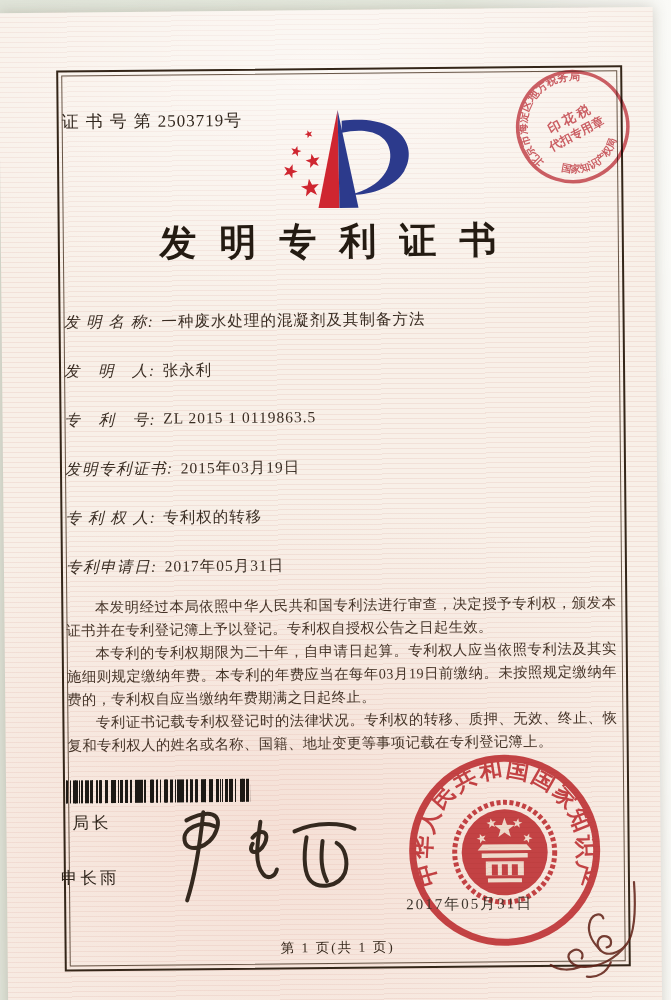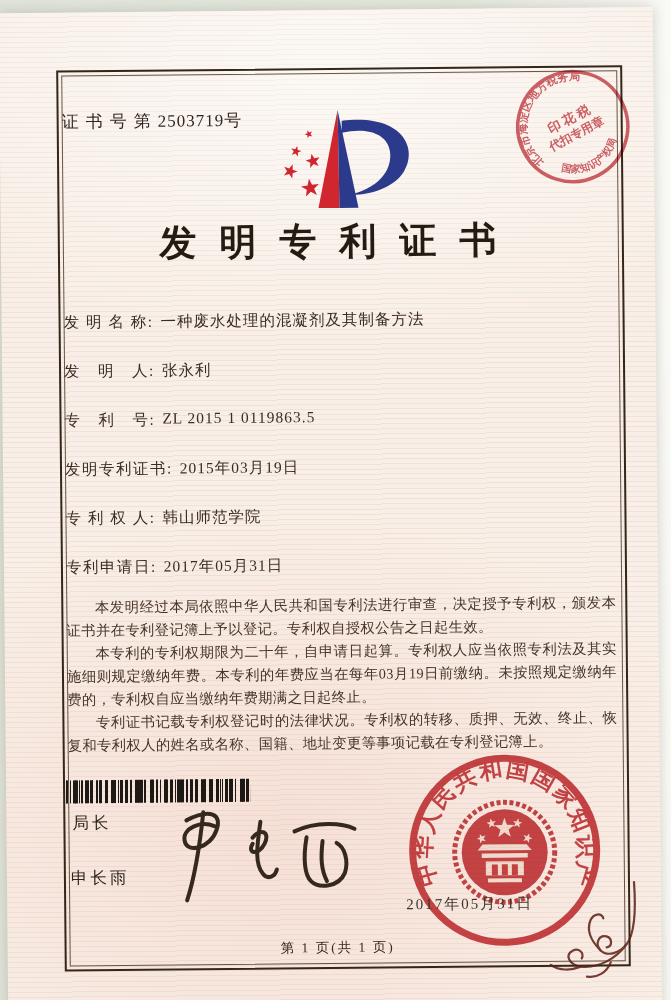--- a/index.html
+++ b/index.html
@@ -41,38 +41,38 @@
 
   .title{
     position:absolute;left:0;top:207px;width:100%;
     text-align:center;font-size:37px;font-weight:700;color:#241b12;
     letter-spacing:23px;text-indent:23px;white-space:nowrap;
   }
 
   .fields{position:absolute;left:62px;top:300px;width:540px;}
   .field-row{display:flex;margin-bottom:28px;font-size:15.5px;color:#3a2d23;white-space:pre;}
   .field-row.last{margin-top:6px;}
-  .field-label{letter-spacing:1.5px;}
+  .field-label{letter-spacing:1.5px;font-style:italic;}
   .field-value{margin-left:7px;letter-spacing:1px;}
 
   .body-text{
     position:absolute;left:62px;top:584px;width:550px;
     font-size:14.3px;line-height:23px;color:#463529;text-align:justify;
   }
   .body-text p{margin:0;text-indent:2em;letter-spacing:.4px;}
 
   .barcode{
     position:absolute;left:60px;top:768px;width:184px;height:23px;
     background:
       repeating-linear-gradient(90deg,#1d1915 0 2px,transparent 2px 4px,#1d1915 4px 5px,transparent 5px 9px,#1d1915 9px 12px,transparent 12px 15px),
       repeating-linear-gradient(90deg,#1d1915 0 1px,transparent 1px 7px,#1d1915 7px 10px,transparent 10px 13px);
   }
 
   .director-title{position:absolute;left:66px;top:800px;font-size:16.5px;color:#2e241b;letter-spacing:3px;}
-  .director-name{position:absolute;left:64px;top:855px;font-size:16.5px;color:#2e241b;letter-spacing:3px;}
+  .director-name{position:absolute;left:54px;top:855px;font-size:16.5px;color:#2e241b;letter-spacing:3px;}
   .signature{position:absolute;left:150px;top:793px;}
 
   .seal{position:absolute;left:398px;top:742px;mix-blend-mode:multiply;}
   .seal-date{
     position:absolute;left:399px;top:886px;font-size:15px;color:#3e362d;
     letter-spacing:2px;white-space:nowrap;z-index:5;
   }
   .corner-stamp{position:absolute;left:498px;top:44px;mix-blend-mode:multiply;}
 
   .footer{
@@ -135,21 +135,21 @@
       <div class="field-row">
         <span class="field-label">专　利　号:</span>
         <span class="field-value">ZL 2015 1 0119863.5</span>
       </div>
       <div class="field-row">
         <span class="field-label">发明专利证书:</span>
         <span class="field-value">2015年03月19日</span>
       </div>
       <div class="field-row">
         <span class="field-label">专 利 权 人:</span>
-        <span class="field-value">韩山师范学院</span>
+        <span class="field-value">专利权的转移</span>
       </div>
       <div class="field-row last">
         <span class="field-label">专利申请日:</span>
         <span class="field-value">2017年05月31日</span>
       </div>
     </div>
 
     <div class="body-text">
       <p>本发明经过本局依照中华人民共和国专利法进行审查，决定授予专利权，颁发本证书并在专利登记簿上予以登记。专利权自授权公告之日起生效。</p>
       <p>本专利的专利权期限为二十年，自申请日起算。专利权人应当依照专利法及其实施细则规定缴纳年费。本专利的年费应当在每年03月19日前缴纳。未按照规定缴纳年费的，专利权自应当缴纳年费期满之日起终止。</p>

